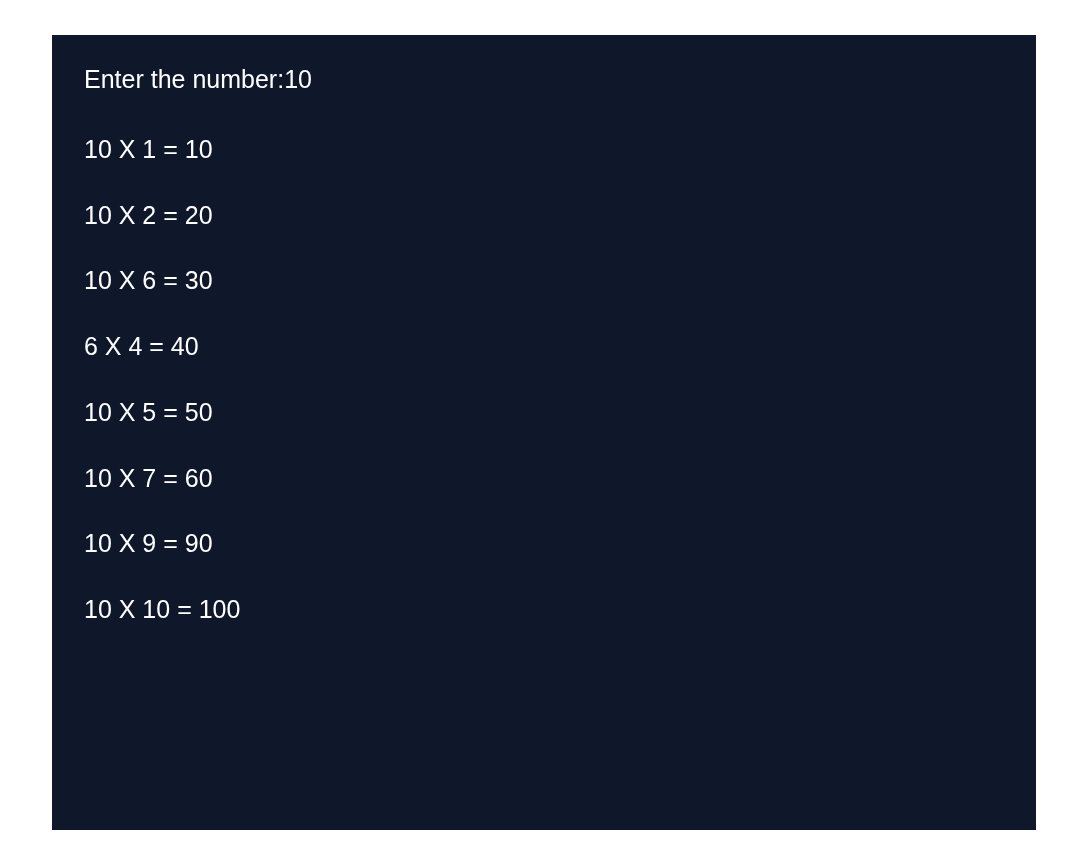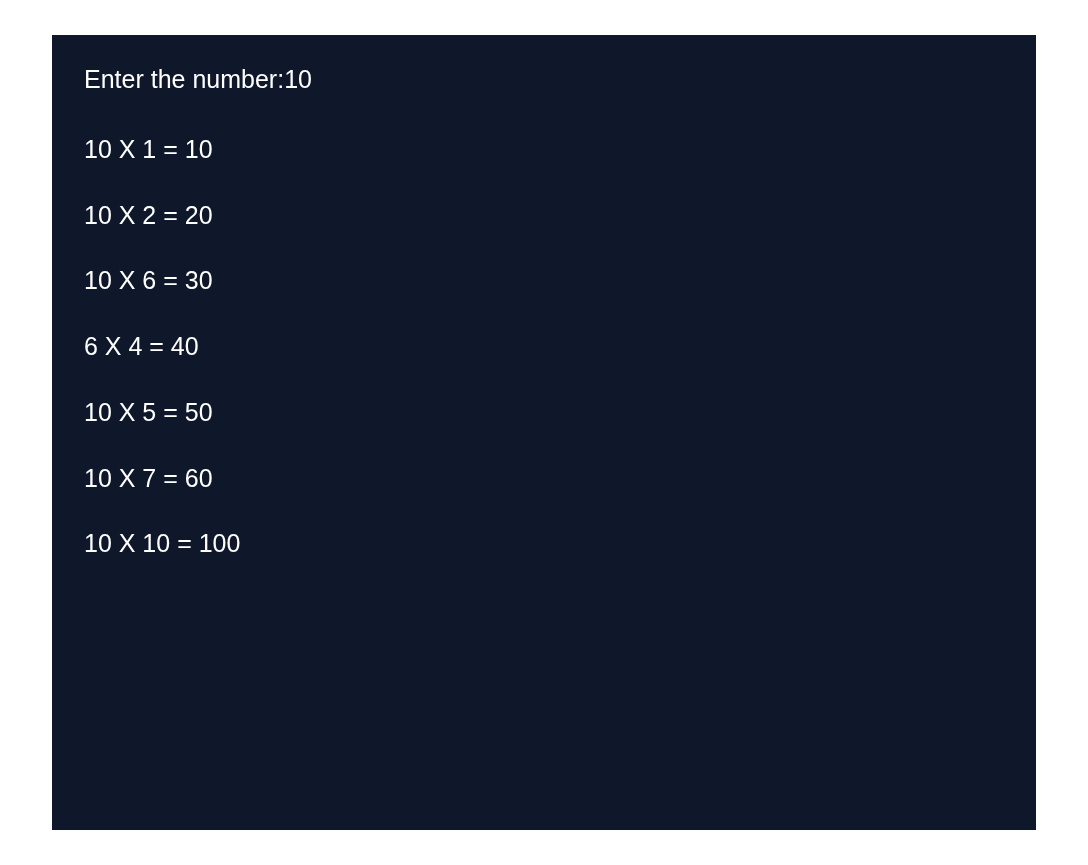--- a/index.html
+++ b/index.html
@@ -38,14 +38,15 @@
 <div class="console">
   <div class="line">
     <span>Enter the number:</span><span>10</span>
   </div>
   <div class="line">10 X 1 = 10</div>
   <div class="line">10 X 2 = 20</div>
   <div class="line">10 X 6 = 30</div>
   <div class="line">6 X 4 = 40</div>
   <div class="line">10 X 5 = 50</div>
   <div class="line">10 X 7 = 60</div>
+  <div class="line">10 X 9 = 90</div>
   <div class="line">10 X 10 = 100</div>
 </div>
 
 </body></html>

